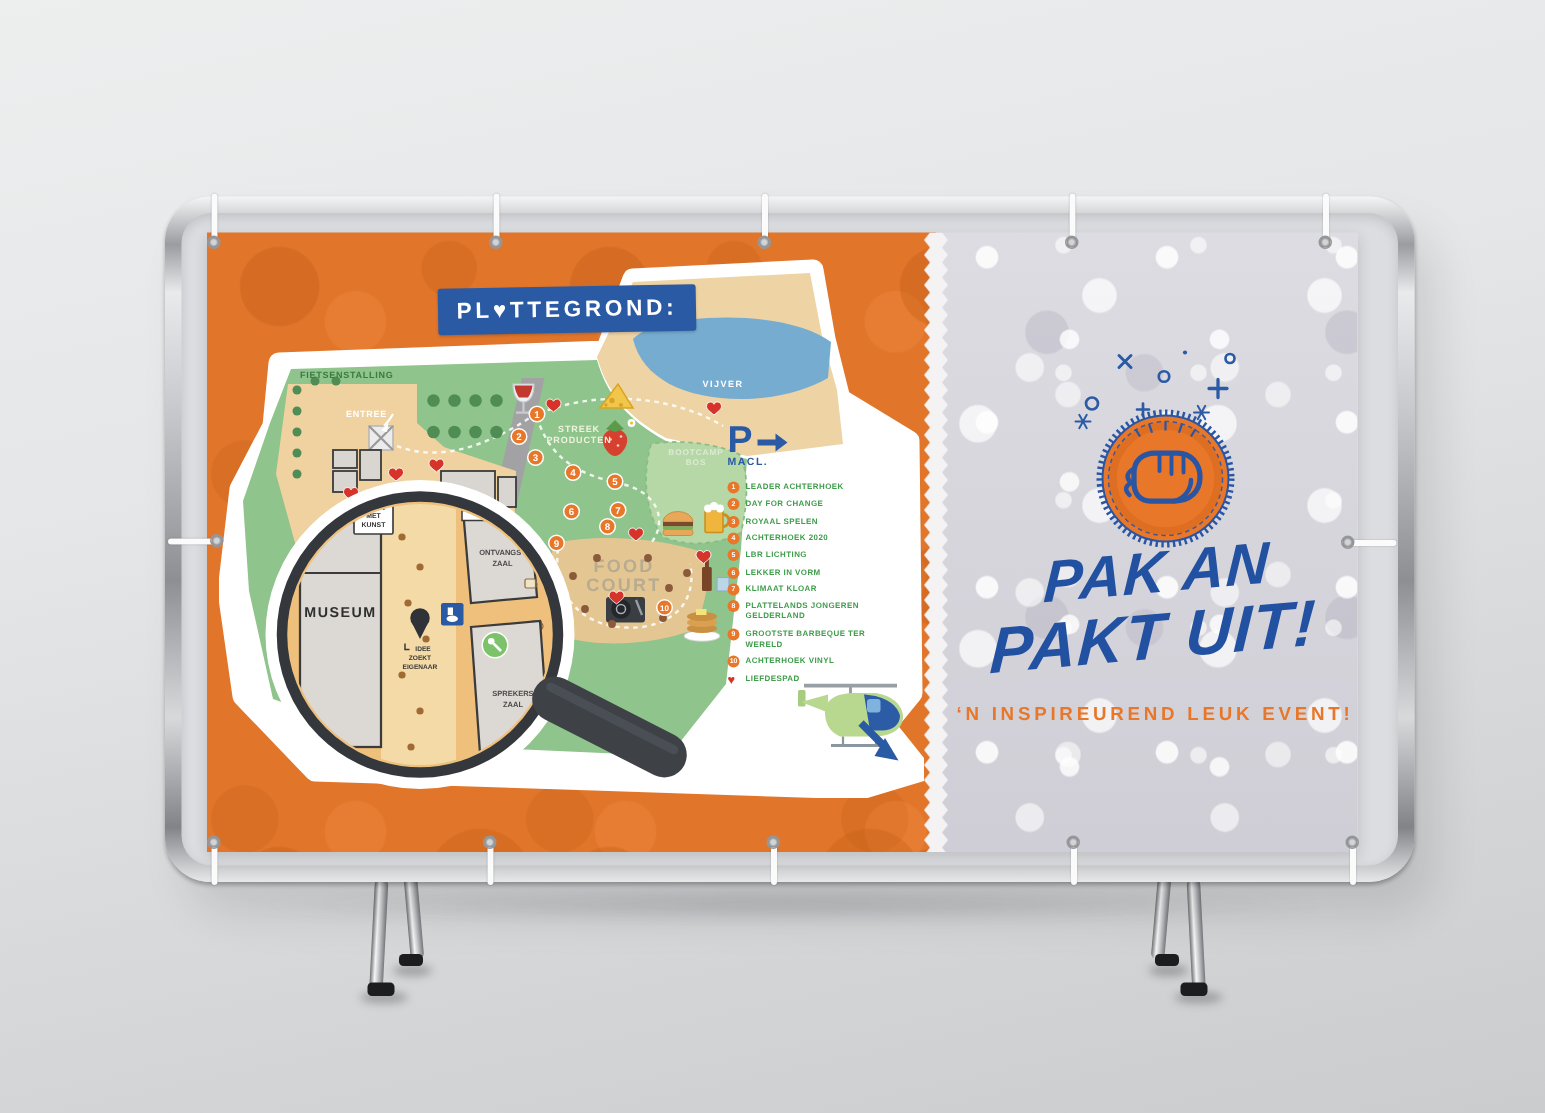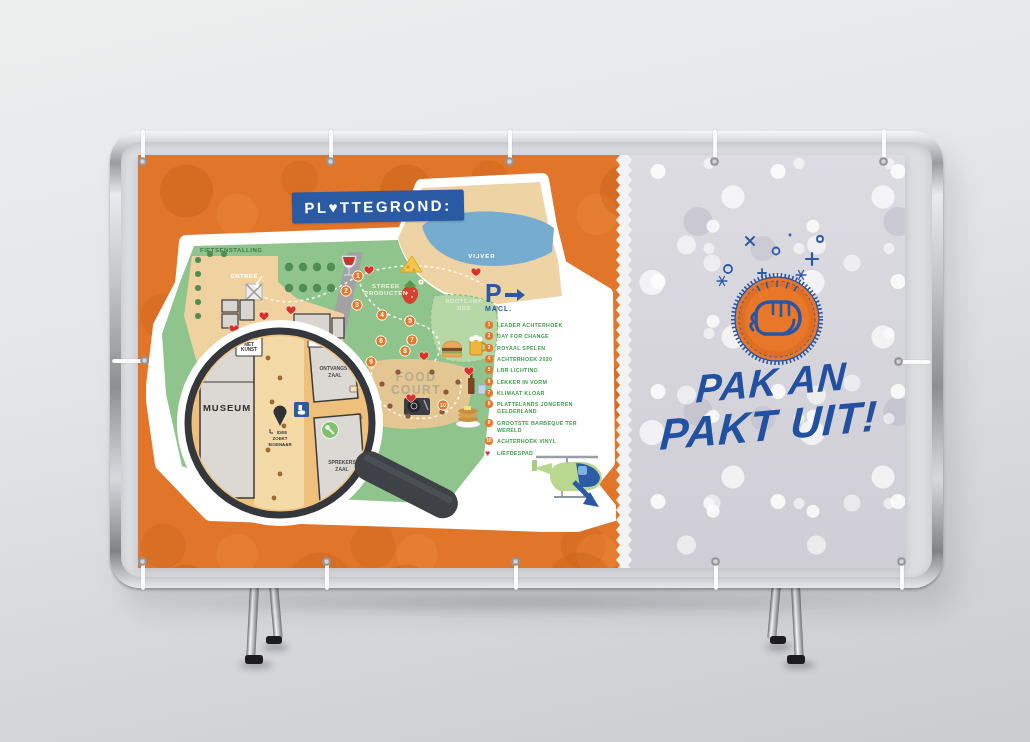--- a/index.html
+++ b/index.html
@@ -500,20 +500,21 @@
         <path d="M -22,-8 q -6,4 -1,9 q -6,3 -1,8" fill="none" stroke="#2a55a3" stroke-width="3" stroke-linecap="round"></path>
         <path d="M -4,-19 V -7 M 4,-19 V -5 M 12,-18 V -6" stroke="#2a55a3" stroke-width="2.6" stroke-linecap="round" fill="none"></path>
         <path d="M 6,13 C 13,11 17,5 17,-1" fill="none" stroke="#2a55a3" stroke-width="3" stroke-linecap="round"></path>
       </g>
     </svg>
 
     <div class="promo-heading">
       <div class="l1">PAK AN</div>
       <div class="l2">PAKT UIT!</div>
     </div>
+    <div class="promo-sub">‘N INSPIREUREND LEUK EVENT!</div>
 
     <div class="tie v" style="left:3px;top:-26px;height:32px;"></div>
     <div class="tie v" style="left:191px;top:-26px;height:32px;"></div>
     <div class="tie v" style="left:370px;top:-26px;height:32px;"></div>
     <div class="tie v" style="left:575px;top:-26px;height:32px;"></div>
     <div class="tie v" style="left:744px;top:-26px;height:32px;"></div>
     <div class="tie v" style="left:3px;bottom:-22px;height:28px;"></div>
     <div class="tie v" style="left:187px;bottom:-22px;height:28px;"></div>
     <div class="tie v" style="left:376px;bottom:-22px;height:28px;"></div>
     <div class="tie v" style="left:576px;bottom:-22px;height:28px;"></div>

